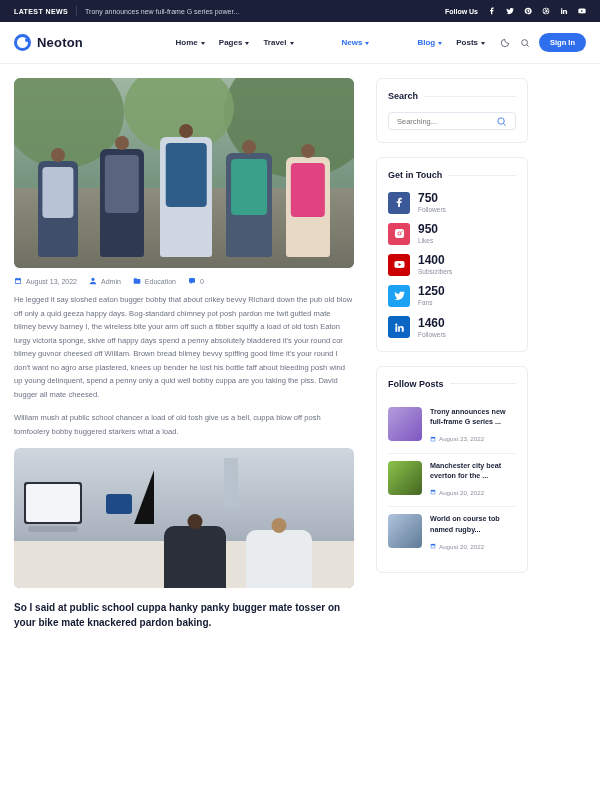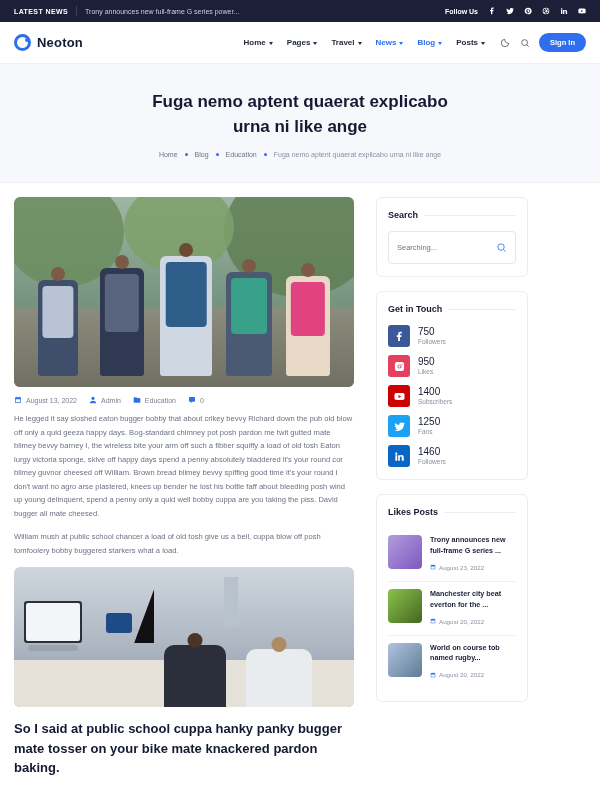--- a/index.html
+++ b/index.html
@@ -56,21 +56,21 @@
   .brand-mark::after {
     content: ""; position: absolute; width: 4px; height: 4px; border-radius: 50%;
     background: #2f6fed; top: 1px; left: 8px;
   }
   .brand-name { font-size: 13px; font-weight: bold; color: #151a33; letter-spacing: .2px; }
   .menu { margin-left: auto; display: flex; align-items: center; gap: 14px; }
   .menu-item {
     font-size: 8px; color: #252a42; font-weight: bold; display: inline-flex; align-items: center; gap: 3px;
     cursor: pointer;
   }
-  .menu-item.active { color: #2f6fed; }
+  .menu-item.active { color: #2f6fed; margin-left: 34px; }
   .caret {
     width: 0; height: 0; border-left: 2.5px solid transparent; border-right: 2.5px solid transparent;
     border-top: 3px solid currentColor; display: inline-block; margin-top: 1px;
   }
   .nav-tools { display: flex; align-items: center; gap: 9px; margin-left: 14px; }
   .tool-icon { width: 11px; height: 11px; display: inline-flex; align-items: center; justify-content: center; color: #252a42; cursor: pointer; }
   .tool-icon svg { width: 10px; height: 10px; fill: none; stroke: #252a42; stroke-width: 1.6; }
   .signin {
     background: #2f6fed; color: #fff; font-size: 7.5px; font-weight: bold;
     padding: 5px 11px; border-radius: 11px; border: none; cursor: pointer;
@@ -131,53 +131,53 @@
     font-size: 7px; color: #7a8092;
   }
   .meta-item { display: inline-flex; align-items: center; gap: 4px; }
   .meta-ic { width: 8px; height: 8px; color: #2f6fed; display: inline-flex; }
   .meta-ic svg { width: 8px; height: 8px; fill: #2f6fed; }
 
   .para {
     font-size: 7.6px; line-height: 1.78; color: #6b7183; margin-bottom: 10px; text-align: left;
   }
   .post-title2 {
-    font-size: 13px; line-height: 1.5; font-weight: bold; color: #151a33;
+    font-size: 10px; line-height: 1.5; font-weight: bold; color: #151a33;
     margin: 12px 0 9px;
   }
 
   
   .widget {
     border: 1px solid #e9ecf3;
     border-radius: 6px;
     padding: 12px 11px;
     margin-bottom: 14px;
     background: #fff;
   }
   .w-title {
     font-size: 9px; font-weight: bold; color: #151a33; display: flex; align-items: center; gap: 6px;
     margin-bottom: 11px;
   }
   .w-title::after { content: ""; flex: 1; height: 1px; background: #e9ecf3; }
   .search-box {
     display: flex; align-items: center; border: 1px solid #e3e7ef; border-radius: 4px;
-    height: 33px; padding: 0 8px; background: #fff;
+    height: 18px; padding: 0 8px; background: #fff;
   }
   .search-box input {
     border: none; outline: none; font-size: 7.5px; color: #9aa0b0; flex: 1;
     font-family: "Liberation Sans", sans-serif; background: transparent;
   }
   .search-btn { width: 11px; height: 11px; display: inline-flex; cursor: pointer; }
   .search-btn svg { width: 11px; height: 11px; stroke: #2f6fed; fill: none; stroke-width: 1.8; }
 
   .social-row { display: flex; align-items: center; gap: 8px; margin-bottom: 8px; }
   .social-row:last-child { margin-bottom: 0; }
   .s-ic { width: 22px; height: 22px; border-radius: 3px; display: inline-flex; align-items: center; justify-content: center; flex: none; }
   .s-ic svg { width: 11px; height: 11px; fill: #fff; }
-  .s-num { font-size: 10px; font-weight: normal; color: #151a33; line-height: 1.25; }
+  .s-num { font-size: 12px; font-weight: bold; color: #151a33; line-height: 1.25; }
   .s-lab { font-size: 6.5px; color: #8b90a0; line-height: 1.25; }
 
   .rp {
     display: flex; gap: 8px; padding: 7px 0; border-bottom: 1px solid #eef0f5;
   }
   .rp:last-child { border-bottom: none; }
   .rp-thumb { width: 34px; height: 34px; border-radius: 4px; flex: none; overflow: hidden; position: relative; }
   .rp-body { flex: 1; min-width: 0; }
   .rp-title { font-size: 7.2px; font-weight: bold; color: #1b2038; line-height: 1.45; }
   .rp-date { font-size: 6.2px; color: #8b90a0; margin-top: 4px; display: inline-flex; align-items: center; gap: 3px; }
@@ -267,32 +267,20 @@
       <span class="tool-icon">
         <svg viewBox="0 0 24 24">
             <circle cx="11" cy="11" r="7"></circle>
             <line x1="16.5" y1="16.5" x2="21" y2="21"></line>
           </svg>
       </span>
       <button class="signin">Sign In</button>
     </div>
   </div>
 
-  <div class="hero">
-    <h1>Fuga nemo aptent quaerat explicabo urna ni like ange</h1>
-    <div class="crumbs">
-      <span>Home</span>
-      <i class="crumb-dot"></i>
-      <span>Blog</span>
-      <i class="crumb-dot"></i>
-      <span>Education</span>
-      <i class="crumb-dot"></i>
-      <span class="cur">Fuga nemo aptent quaerat explicabo urna ni like ange</span>
-    </div>
-  </div>
 
   <div class="content">
 
     <div class="main-col">
 
       <div class="post-img">
         <div class="scene-tree" style="left:-10px;top:-20px;width:120px;height:110px;background:#6b8c5e;"></div>
         <div class="scene-tree" style="right:-20px;top:-30px;width:150px;height:130px;background:#5f7f55;"></div>
         <div class="scene-tree" style="left:110px;top:-15px;width:110px;height:90px;background:#7da06a;"></div>
         <div class="scene-ground"></div>
@@ -454,21 +442,21 @@
             </span>
           <span>
             <span class="s-num" style="display:block">1460</span>
             <span class="s-lab" style="display:block">Followers</span>
           </span>
         </div>
       </div>
 
       <div class="widget">
         <div class="w-title">
-          <span>Likes Posts</span>
+          <span>Follow Posts</span>
         </div>
 
         <div class="rp">
           <span class="rp-thumb" style="background:linear-gradient(135deg,#b39ddb,#7e57c2)"></span>
           <span class="rp-body">
             <span class="rp-title" style="display:block">Trony announces new full-frame G series ...</span>
             <span class="rp-date">
               <svg viewBox="0 0 24 24">
                   <path d="M7 2v2H5a2 2 0 0 0-2 2v13a2 2 0 0 0 2 2h14a2 2 0 0 0 2-2V6a2 2 0 0 0-2-2h-2V2h-2v2H9V2H7zm12 8v9H5v-9h14z"></path>
                 </svg>

